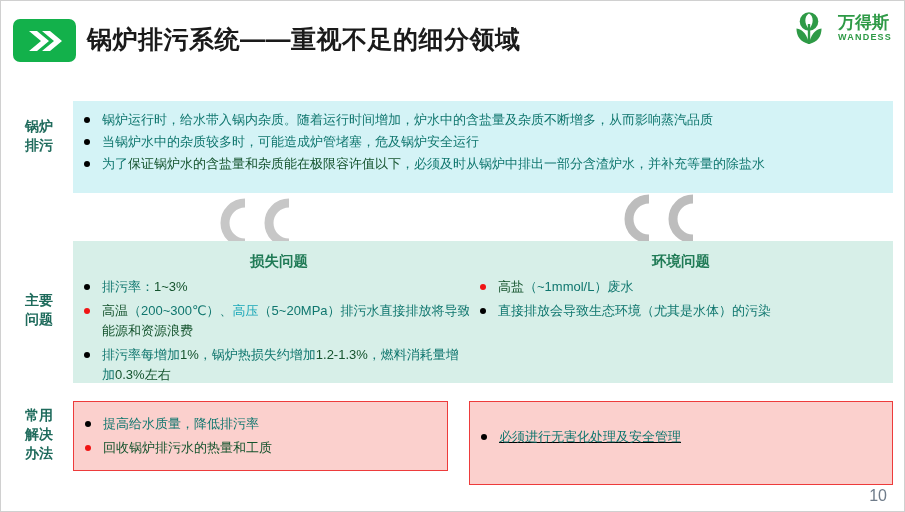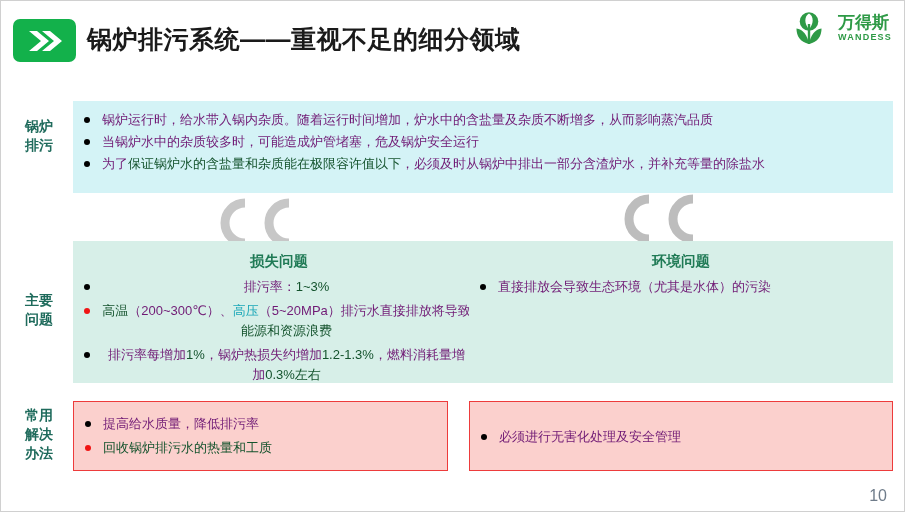--- a/index.html
+++ b/index.html
@@ -127,36 +127,36 @@
     top: 7px;
     width: 6px;
     height: 6px;
     border-radius: 50%;
     background: #000000;
   }
   ul.bullets li.red-dot .dot { background: #f01414; }
 
   .t-red   { color: #14532d; }
   .t-teal  { color: #1ca8b8; }
-  .t-black { color: #701a75; }
+  .t-black { color: #0f766e; }
 
   
   #box-blowdown { left: 72px; top: 100px; width: 820px; height: 92px; }
   #box-blowdown ul.bullets { padding: 9px 12px 0 4px; }
   #box-blowdown ul.bullets li { line-height: 19px; margin-bottom: 3px; }
 
   
   #box-loss { left: 72px; top: 240px; width: 412px; height: 142px; }
   #box-env  { left: 468px; top: 240px; width: 424px; height: 142px; }
-  #box-loss ul.bullets { padding: 0 14px 0 4px; text-align: center; }
+  #box-loss ul.bullets { padding: 0 14px 0 4px; }
   #box-env  ul.bullets { padding: 0 14px 0 4px; }
 
   
   #box-sol-left  { left: 72px; top: 400px; width: 375px; height: 70px; }
-  #box-sol-right { left: 468px; top: 400px; width: 424px; height: 70px; }
+  #box-sol-right { left: 468px; top: 400px; width: 424px; height: 84px; text-decoration: underline; }
   #box-sol-left ul.bullets  { padding: 12px 10px 0 4px; }
   #box-sol-right ul.bullets { padding: 25px 10px 0 4px; }
 
   
   .quote-deco {
     position: absolute;
     pointer-events: none;
   }
 
   .page-number {
@@ -252,20 +252,24 @@
       <li>
         <span class="dot"></span>
         <span class="t-black">排污率每增加</span><span class="t-red">1%</span><span class="t-black">，锅炉热损失约增加</span><span class="t-red">1.2-1.3%</span><span class="t-black">，燃料消耗量增加</span><span class="t-red">0.3%左右</span>
       </li>
     </ul>
   </div>
 
   <div class="box box-mint" id="box-env">
     <div class="box-title">环境问题</div>
     <ul class="bullets">
+      <li class="red-dot">
+        <span class="dot"></span>
+        <span class="t-red">高盐</span><span class="t-black">（~1mmol/L）废水</span>
+      </li>
       <li>
         <span class="dot"></span>
         <span class="t-black">直接排放会导致生态环境（尤其是水体）的污染</span>
       </li>
     </ul>
   </div>
 
   <div class="row-label" style="top:405px;">
     <span>常用</span>
     <span>解决</span>

